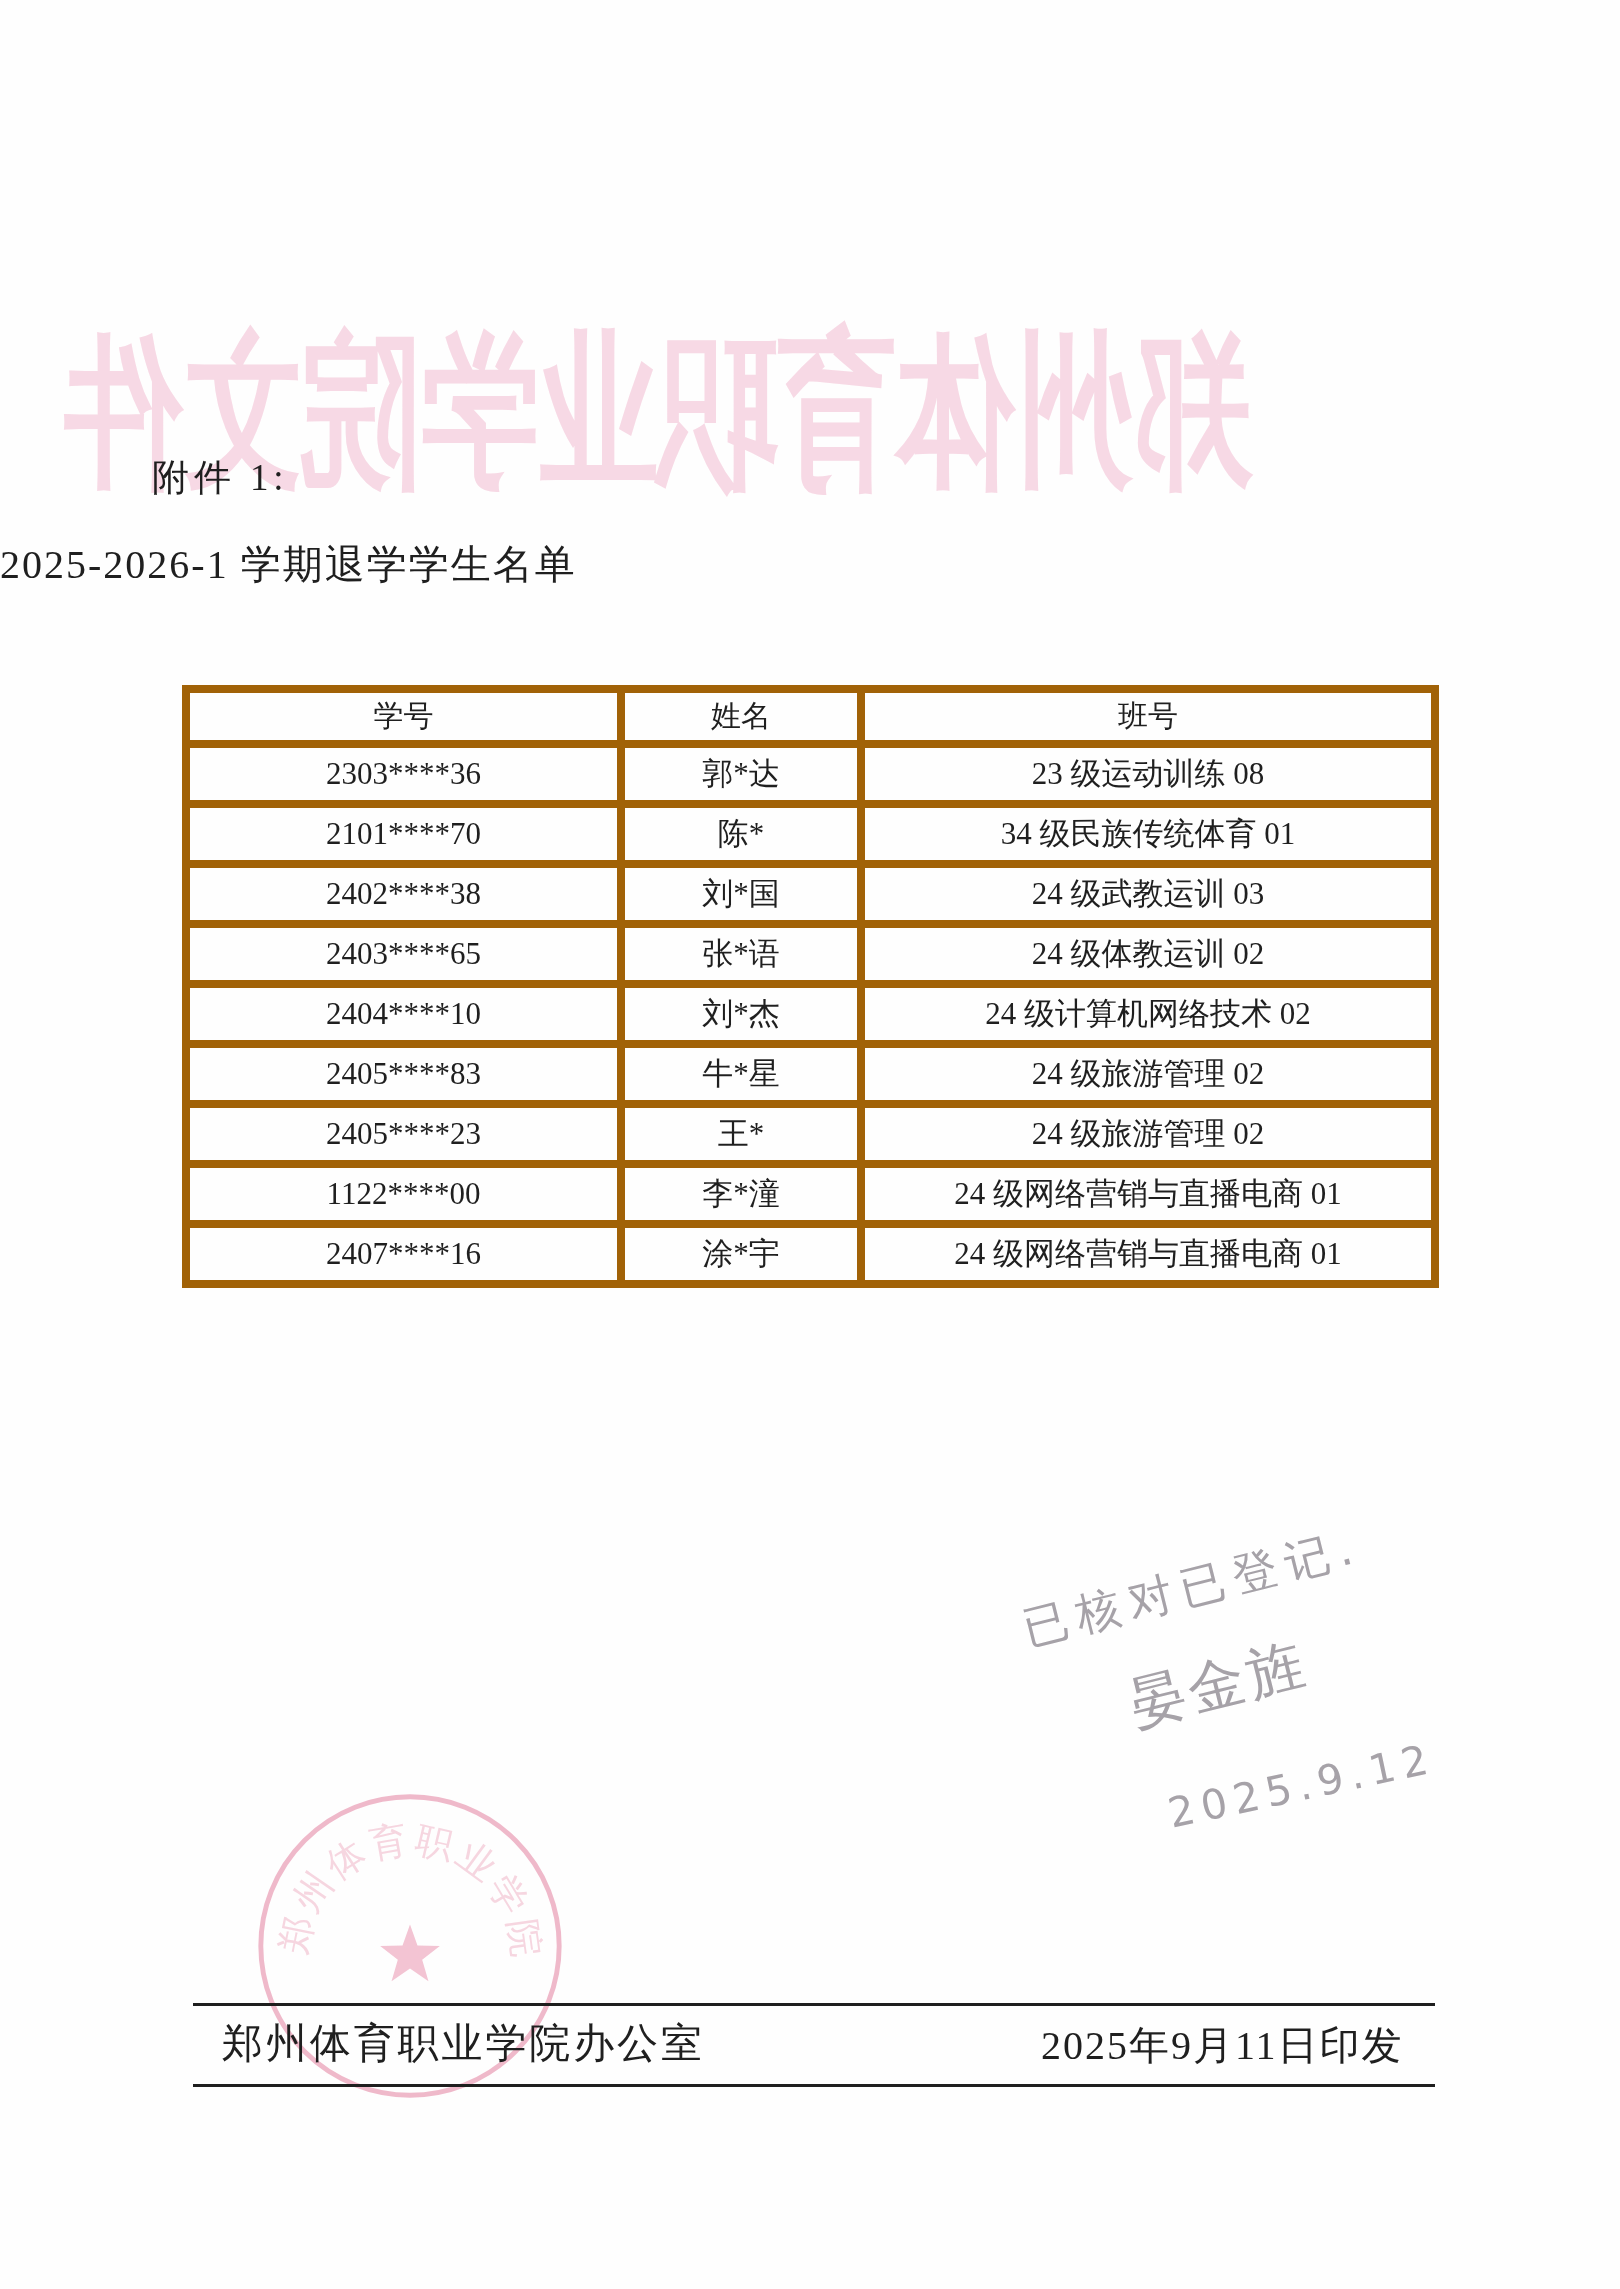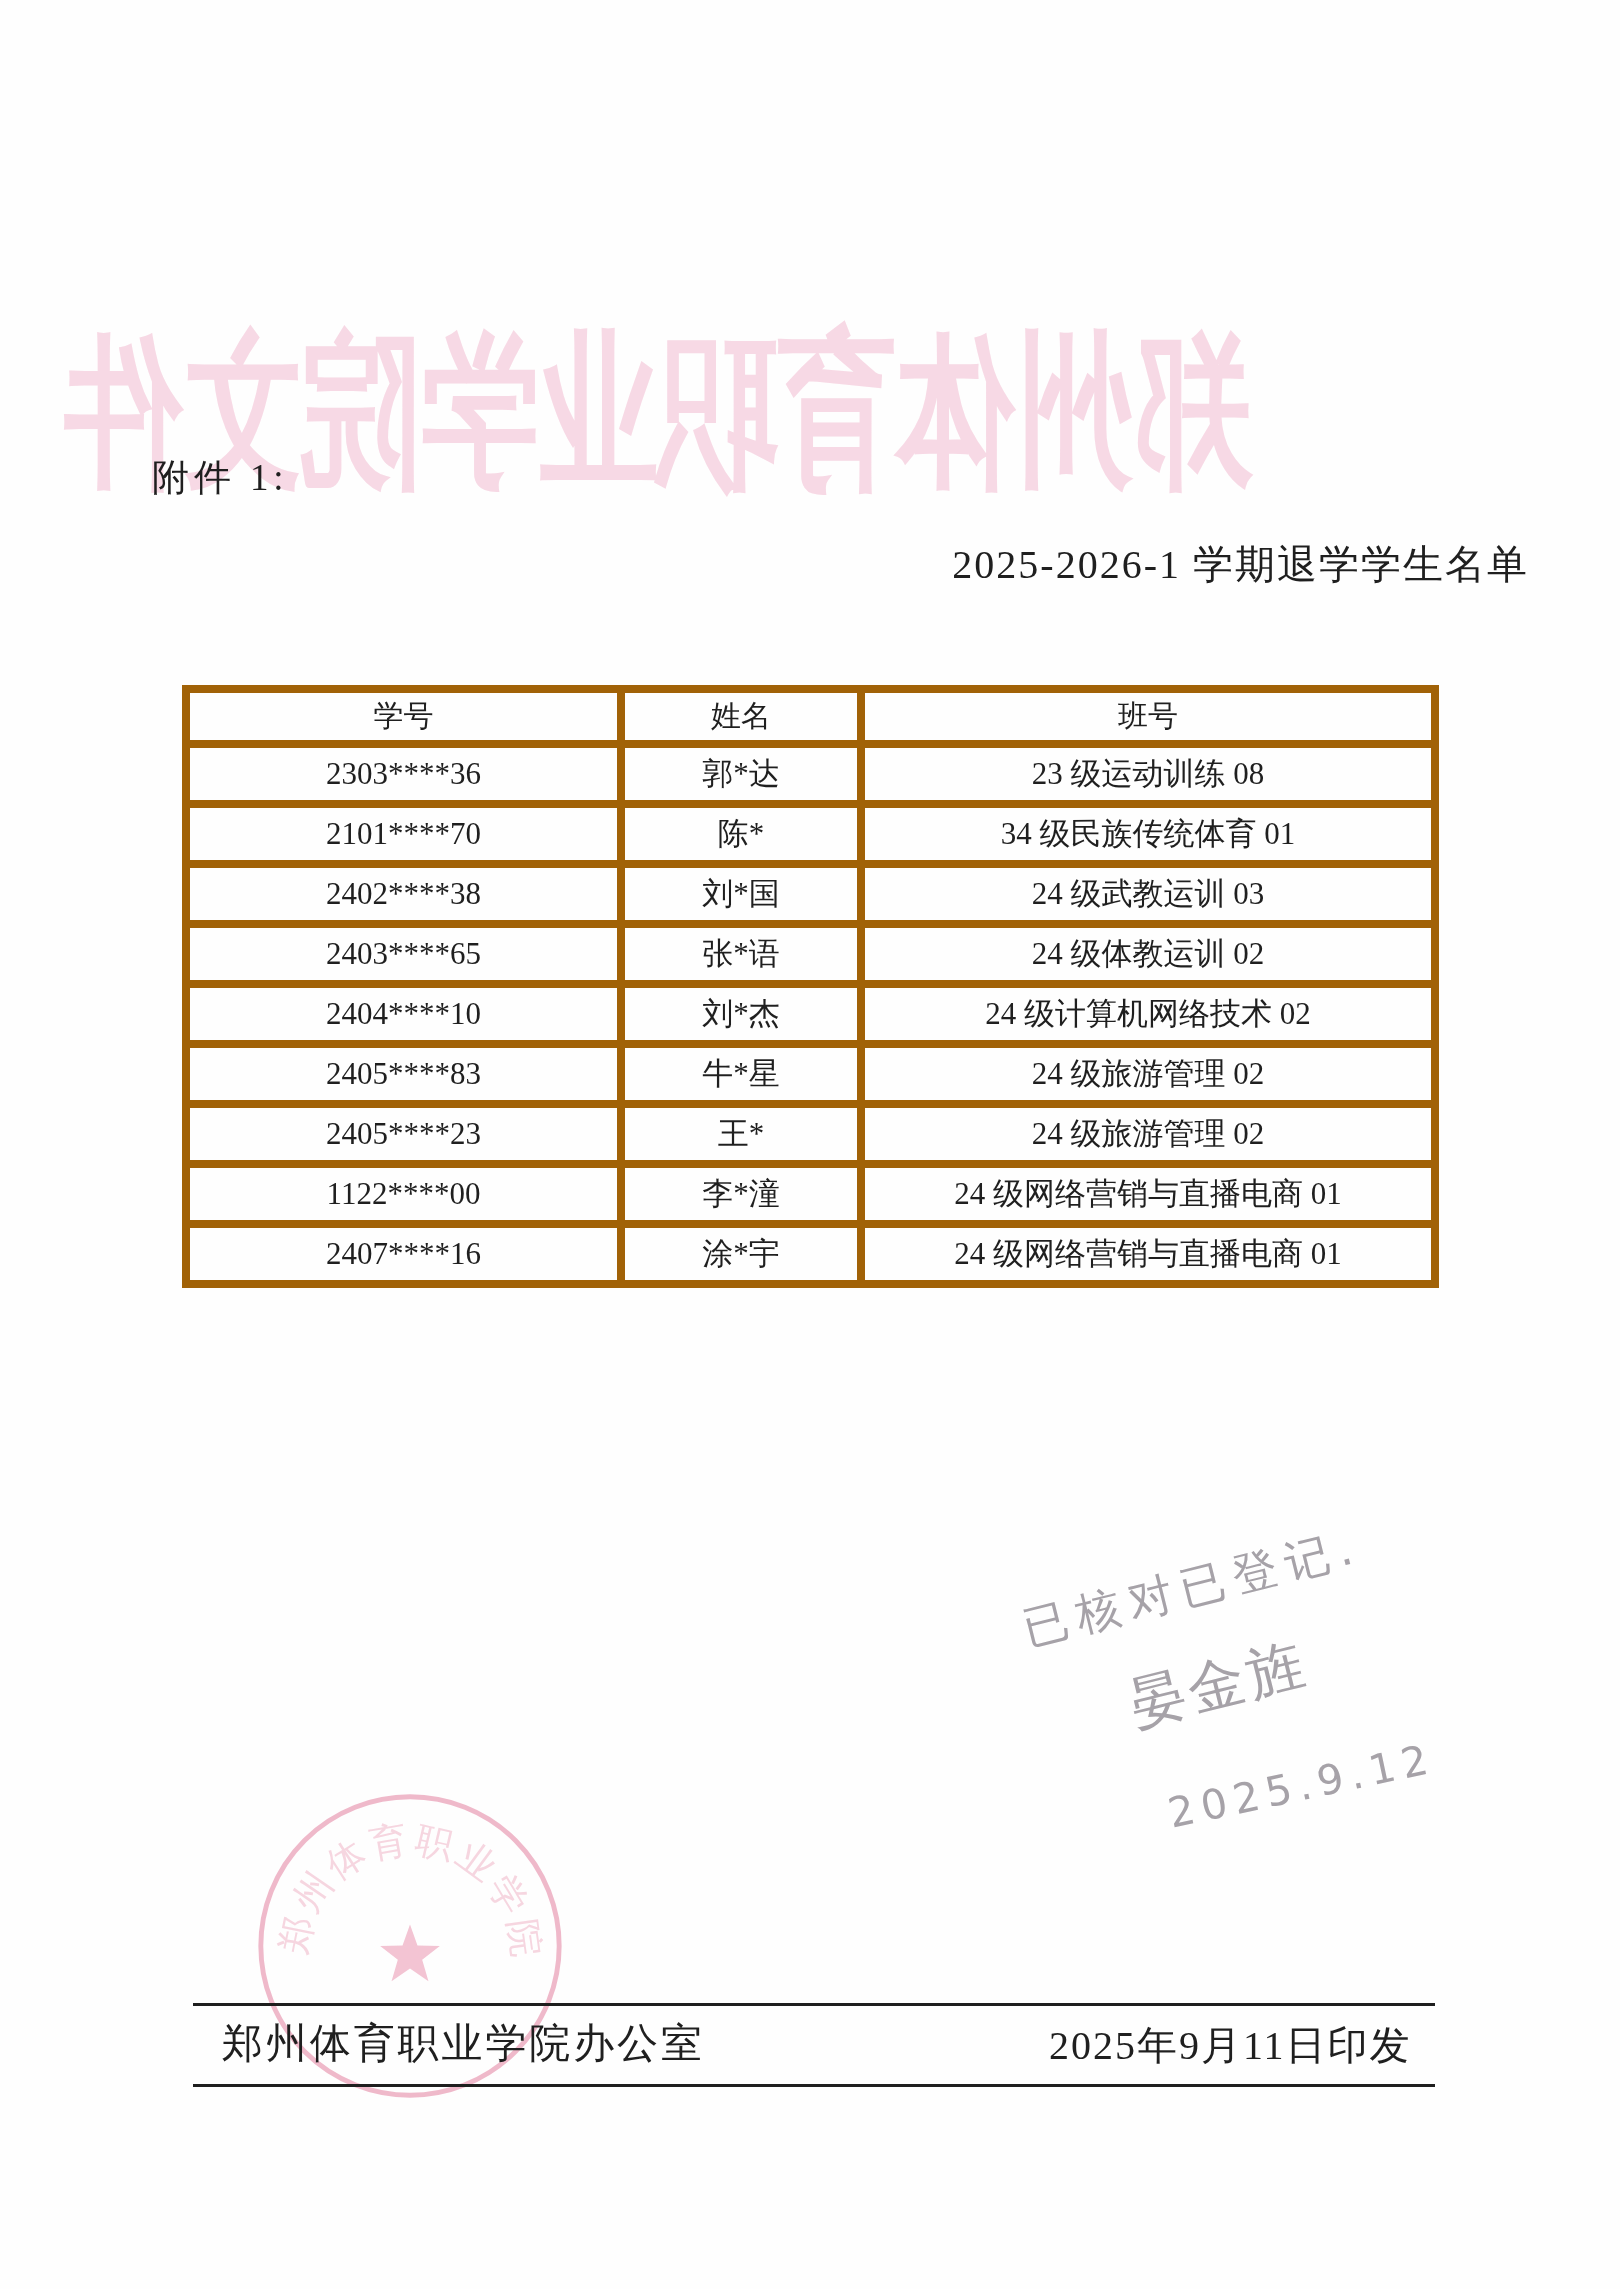--- a/index.html
+++ b/index.html
@@ -16,21 +16,21 @@
     text-align:center;color:#f2bcd1;opacity:.55;
     transform:scale(-0.82,1.15);transform-origin:50% 50%;
     letter-spacing:0;
   }
   .attachment{
     position:absolute;left:152px;top:453px;
     font-size:37px;letter-spacing:4.9px;
   }
   .doc-title{
     position:absolute;left:0;top:537px;width:1529px;
-    text-align:right;font-size:40px;letter-spacing:2px;
+    text-align:left;font-size:40px;letter-spacing:2px;
   }
   table.students{
     position:absolute;left:182px;top:685px;width:1250px;
     border-collapse:collapse;table-layout:fixed;
   }
   table.students th,table.students td{
     border:8px solid #a16207;text-align:center;vertical-align:middle;
     font-weight:normal;font-size:31px;padding:0;
   }
   table.students{border:2.9px solid #2d2d2d;}
@@ -47,21 +47,21 @@
   
   .seal{position:absolute;left:251px;top:1787px;width:318px;height:318px;}
   
   .rule{position:absolute;left:193px;width:1242px;height:2.9px;background:#1e1e1e;}
   .rule.top{top:2003px;}
   .rule.bottom{top:2084px;}
   .footer-office{
     position:absolute;left:222px;top:2016px;font-size:41px;letter-spacing:2.9px;
   }
   .footer-date{
-    position:absolute;left:1041px;top:2018px;font-size:40px;letter-spacing:2px;margin-left:8px;
+    position:absolute;left:1041px;top:2018px;font-size:40px;letter-spacing:2px;
   }
 </style>
 </head>
 <body>
 
 <div class="watermark">郑州体育职业学院文件</div>
 
 <div class="attachment">附件 1:</div>
 
 <div class="doc-title">2025-2026-1 学期退学学生名单</div>

